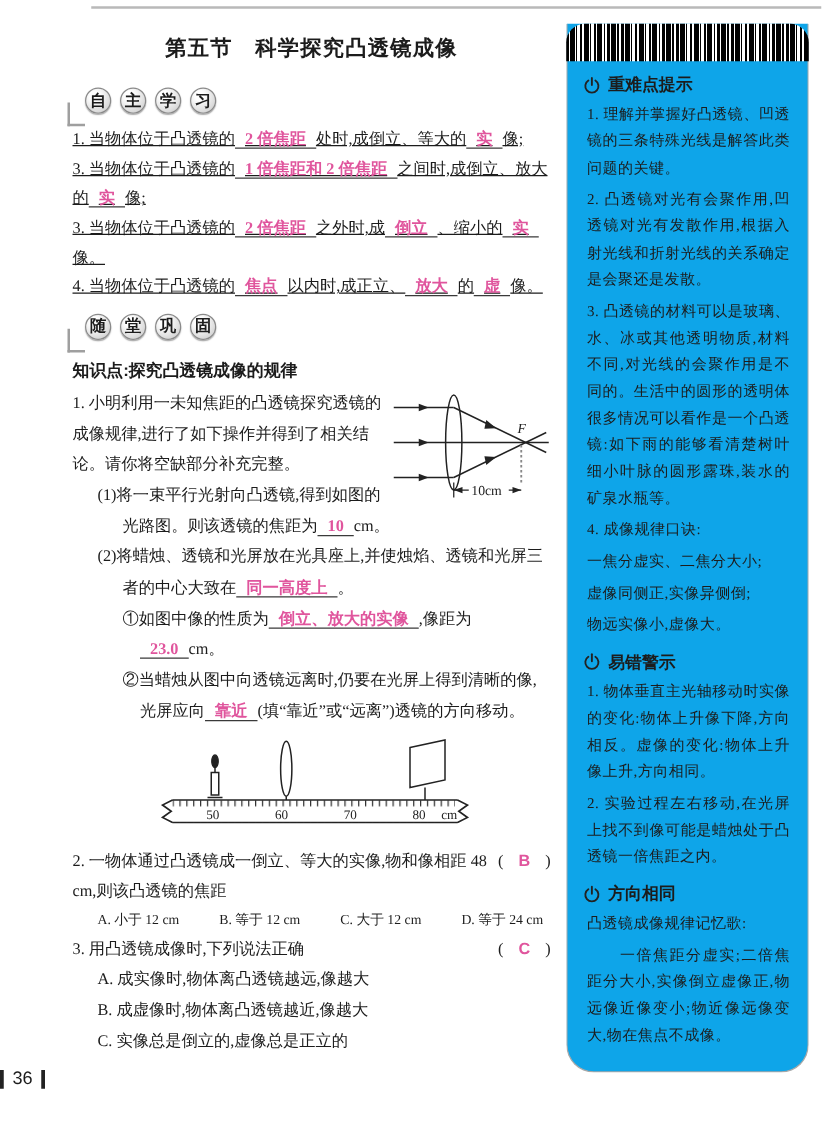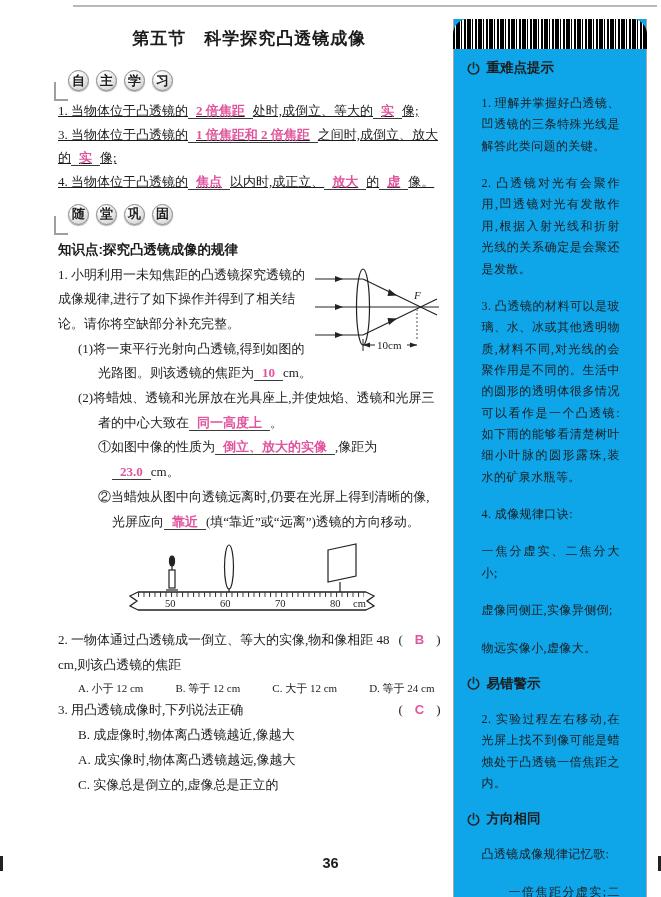--- a/index.html
+++ b/index.html
@@ -55,27 +55,27 @@
   .opt-row { display:flex; justify-content:space-between; padding:0 6px 0 20px; font-size:11px; line-height:1.9; }
   .opt-col { padding-left:20px; font-size:13px; line-height:1.9; }
 
   
   .sidebar { width:196px; border:1px solid #a8a8a8; border-top:none; border-radius:0 0 22px 22px;
              padding:0 10px 14px 12px; background:#0ea5e9; }
   .barcode { height:30px; margin:0 -11px 6px -13px; border-radius:15px 15px 0 0;
              background:repeating-linear-gradient(90deg,#000 0 2px,#fff 2px 3px,#000 3px 7px,#fff 7px 8px,#000 8px 9px,#fff 9px 11px); }
   .sec-title { display:flex; align-items:center; gap:6px; margin:10px 0 4px;
                font-family:"Liberation Sans","DejaVu Sans",sans-serif; font-weight:bold; font-size:13.5px; }
-  .sec p { margin:16px; font-size:12px; line-height:1.78; letter-spacing:0.4px; text-align:justify; }
+  .sec p { margin:4px; font-size:12px; line-height:1.78; letter-spacing:0.4px; text-align:justify; }
   .power { width:15px; height:15px; flex:0 0 15px; }
 
   
-  .pagenum { position:absolute; left:0; right:0; bottom:26px; display:flex; justify-content:space-between;
+  .pagenum { position:absolute; left:0; right:0; bottom:26px; display:flex; justify-content:flex-start;
              align-items:center; gap:7px; font-family:"Liberation Sans","DejaVu Sans",sans-serif;
-             font-weight:bold; font-size:14.5px; }
+             font-weight:normal; font-size:14.5px; }
   .pagenum .bar { width:3px; height:15px; background:#222; }
 
   svg text { font-family:"Liberation Serif","DejaVu Serif",serif; }
 </style>
 </head>
 <body>
 
 <div class="page">
 
   <div class="hdr-rule"></div>
@@ -88,20 +88,21 @@
 
       <div class="badge">
         <span class="badge-char">自</span>
         <span class="badge-char">主</span>
         <span class="badge-char">学</span>
         <span class="badge-char">习</span>
       </div>
 
       <div class="ss-item"><span>1. 当物体位于凸透镜的</span><span class="blank">2 倍焦距</span><span>处时,成倒立、等大的</span><span class="blank">实</span><span>像;</span></div>
       <div class="ss-item"><span>3. 当物体位于凸透镜的</span><span class="blank">1 倍焦距和 2 倍焦距</span><span>之间时,成倒立、放大的</span><span class="blank">实</span><span>像;</span></div>
+      <div class="ss-item"><span>3. 当物体位于凸透镜的</span><span class="blank">2 倍焦距</span><span>之外时,成</span><span class="blank">倒立</span><span>、缩小的</span><span class="blank">实</span><span>像。</span></div>
       <div class="ss-item"><span>4. 当物体位于凸透镜的</span><span class="blank">焦点</span><span>以内时,成正立、</span><span class="blank">放大</span><span>的</span><span class="blank">虚</span><span>像。</span></div>
 
       <div class="badge">
         <span class="badge-char">随</span>
         <span class="badge-char">堂</span>
         <span class="badge-char">巩</span>
         <span class="badge-char">固</span>
       </div>
 
       <div class="kp">知识点:探究凸透镜成像的规律</div>
@@ -194,22 +195,22 @@
         <span>D. 等于 24 cm</span>
       </div>
 
       
       <div class="q">
         <span class="ans-wrap"><span>(</span><span class="ans-letter">C</span><span>)</span></span>
         <span class="qnum">3.</span>
         <span>用凸透镜成像时,下列说法正确</span>
       </div>
       <div class="opt-col">
+        <div>A. 成实像时,物体离凸透镜越远,像越大</div>
         <div>B. 成虚像时,物体离凸透镜越近,像越大</div>
-        <div>A. 成实像时,物体离凸透镜越远,像越大</div>
         <div>C. 实像总是倒立的,虚像总是正立的</div>
 
       </div>
 
       
       
       
 
     </div>
 
@@ -234,20 +235,21 @@
       </div>
 
       <div class="sec">
         <div class="sec-title">
           <svg class="power" viewBox="0 0 16 16" fill="none" stroke="#222" stroke-width="1.6" stroke-linecap="round">
             <path d="M5,3.6 A5.6,5.6 0 1,0 11,3.6"></path>
               <line x1="8" y1="1.5" x2="8" y2="7.5"></line>
           </svg>
           <span>易错警示</span>
         </div>
+        <p>1. 物体垂直主光轴移动时实像的变化:物体上升像下降,方向相反。虚像的变化:物体上升像上升,方向相同。</p>
         <p>2. 实验过程左右移动,在光屏上找不到像可能是蜡烛处于凸透镜一倍焦距之内。</p>
       </div>
 
       <div class="sec">
         <div class="sec-title">
           <svg class="power" viewBox="0 0 16 16" fill="none" stroke="#222" stroke-width="1.6" stroke-linecap="round">
             <path d="M5,3.6 A5.6,5.6 0 1,0 11,3.6"></path>
               <line x1="8" y1="1.5" x2="8" y2="7.5"></line>
           </svg>
           <span>方向相同</span>

